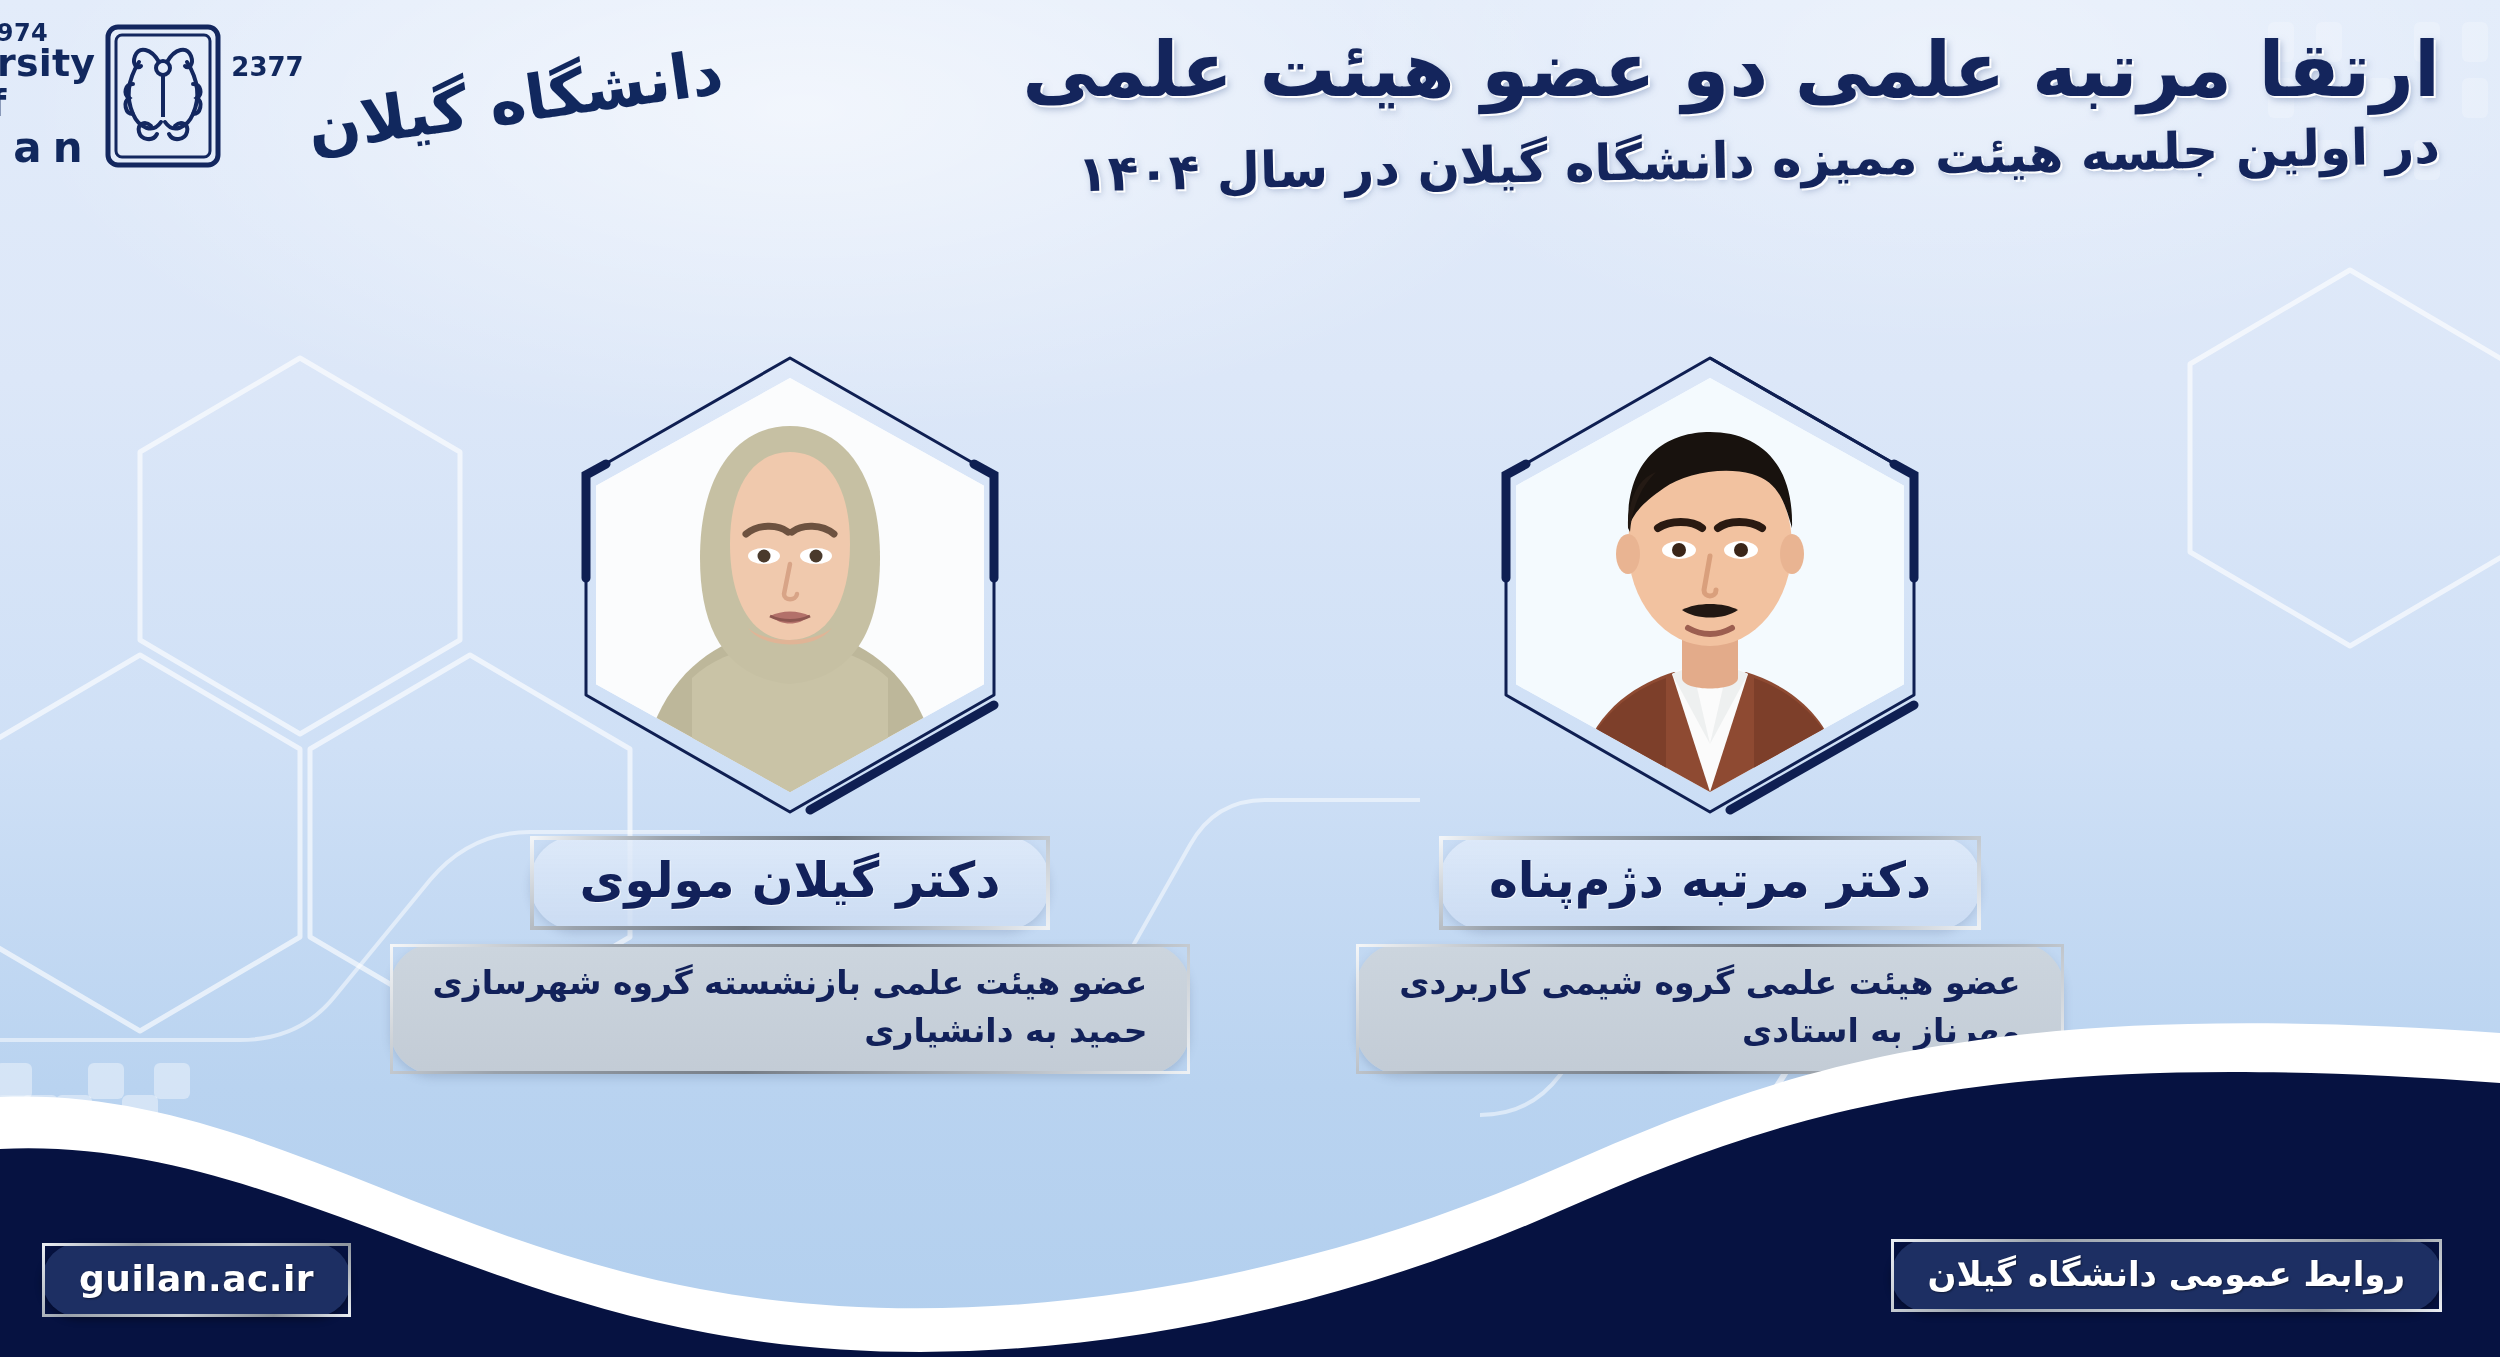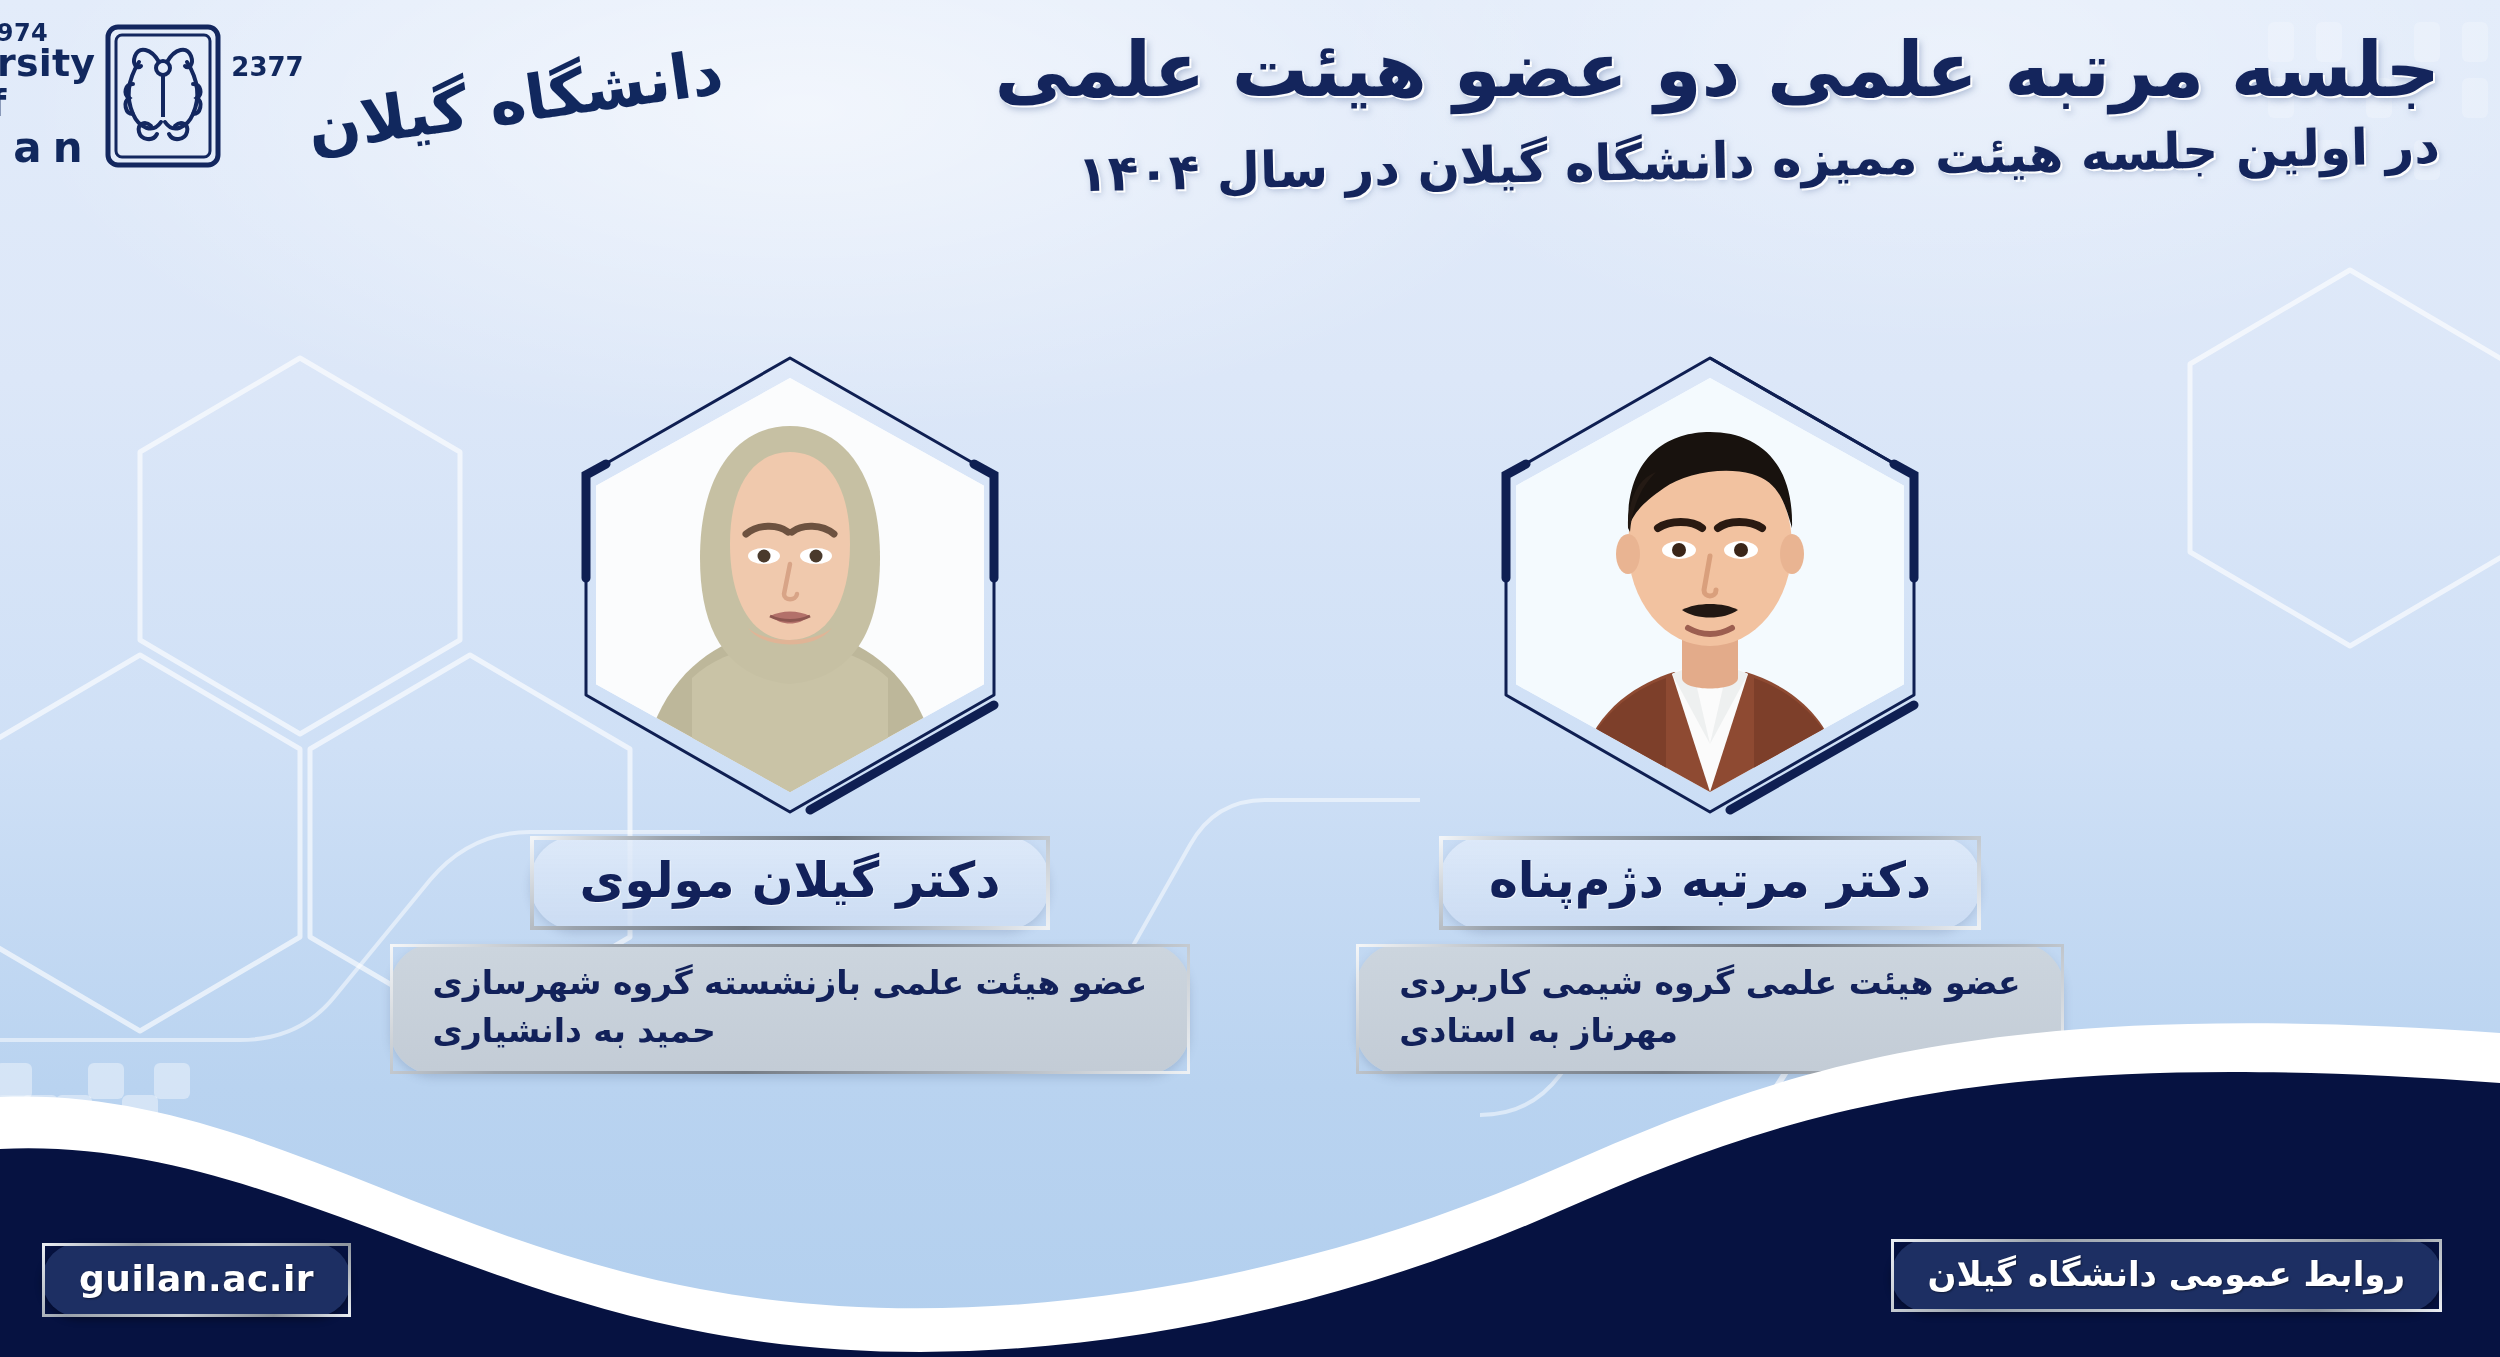--- a/index.html
+++ b/index.html
@@ -155,21 +155,21 @@
 
   
   .desc-box {
     margin-top:14px;
     min-width:540px;
     padding:12px 40px 16px;
     border-radius:44px;
     border:3px solid;
     border-image:linear-gradient(135deg,#f4f6f8 0%,#9aa2ab 25%,#767d86 52%,#b2b9c1 80%,#eef1f4 100%) 1;
     background:linear-gradient(to bottom,#ccd5de,#c3ccd6);
-    text-align:left;
+    text-align:right;
     box-shadow:0 4px 9px rgba(90,110,145,.25);
   }
   .desc-line {
     font-size:33px; font-weight:bold; color:#12215a;
     line-height:1.45; white-space:nowrap;
   }
 
   
   .wave { position:absolute; left:0; bottom:0; width:100%; height:420px; }
 
@@ -269,21 +269,21 @@
     </svg>
 
     <div class="logo-en">
       <div class="logo-year">1974</div>
       <div class="logo-uni">University of</div>
       <div class="logo-name">Guilan</div>
     </div>
   </div>
 
   <div class="headline-block">
-    <div class="headline">جلسه مرتبه علمی دو عضو هیئت علمی</div>
+    <div class="headline">ارتقا مرتبه علمی دو عضو هیئت علمی</div>
     <div class="subhead">در اولین جلسه هیئت ممیزه دانشگاه گیلان در سال ۱۴۰۴</div>
   </div>
 
   <div class="people">
 
     <div class="person">
       <div class="hex-frame">
         <svg class="hex-outline" viewBox="0 0 440 470">
           <path d="M220 8 L424 125 L424 345 L220 462 L16 345 L16 125 Z" fill="none" stroke="#0f1f52" stroke-width="3" stroke-linejoin="round"></path>
           <path d="M220 8 L424 125" stroke="#0f1f52" stroke-width="3" fill="none"></path>

